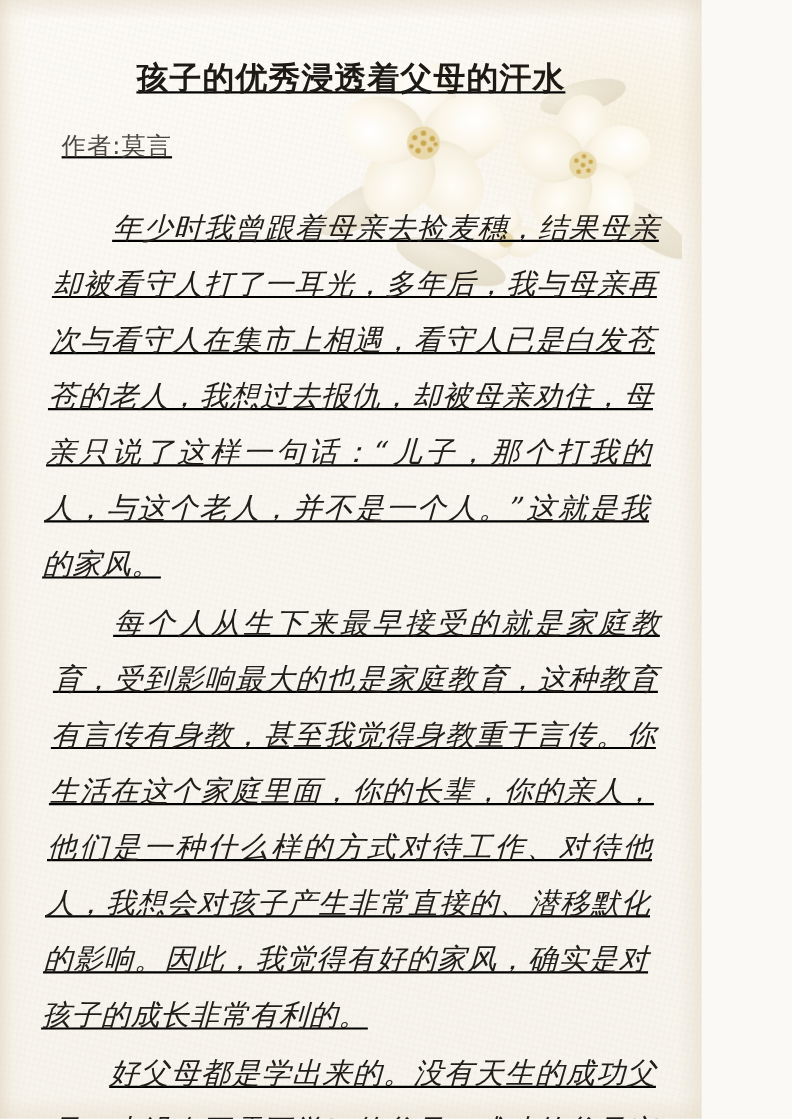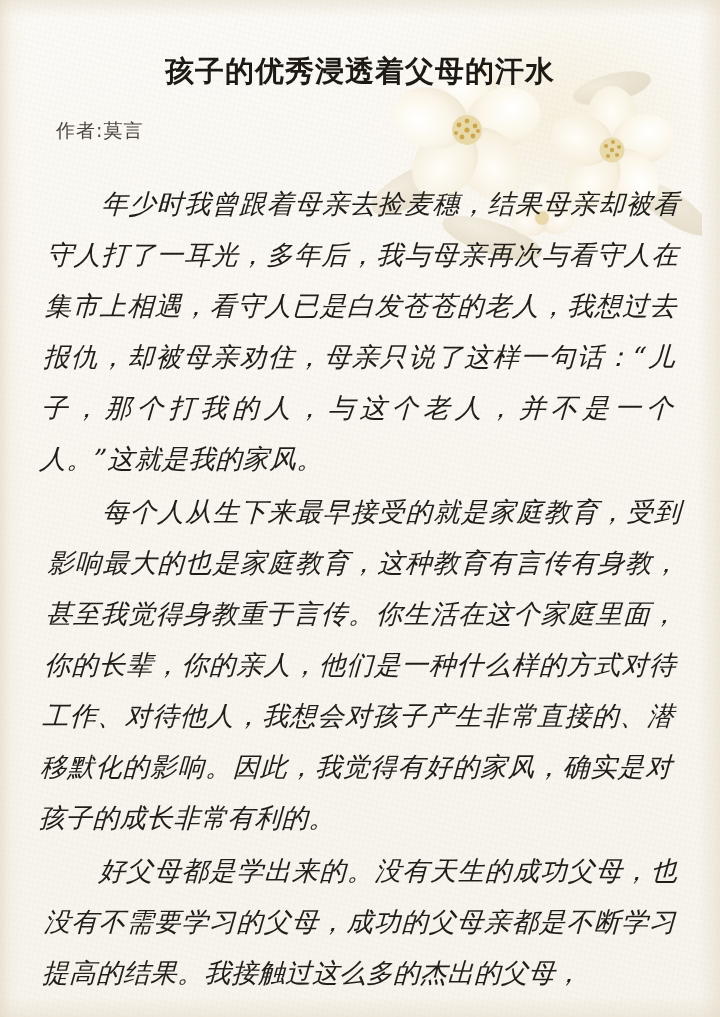--- a/index.html
+++ b/index.html
@@ -8,26 +8,27 @@
   }
   body {
     width: 720px;
     height: 1017px;
     overflow: hidden;
     background: #fbf9f5;
     font-family: "Liberation Serif", serif;
   }
   .page {
     position: relative;
-    width: 720px;
+    width: 638px;
     height: 1017px;
     background:
       radial-gradient(ellipse 260px 200px at 560px 120px, rgba(247,240,222,0.95) 0%, rgba(250,247,240,0.5) 55%, rgba(251,249,245,0) 80%),
       linear-gradient(180deg, #fcfaf6 0%, #f9f6f0 45%, #f7f4ed 100%);
     overflow: hidden;
+    text-decoration: underline;
   }
   
   .texture {
     position: absolute;
     inset: 0;
     background-image:
       repeating-linear-gradient(102deg, rgba(180,165,140,0.035) 0px, rgba(180,165,140,0.035) 1px, rgba(255,255,255,0) 2px, rgba(255,255,255,0) 5px),
       repeating-linear-gradient(14deg, rgba(170,155,130,0.03) 0px, rgba(170,155,130,0.03) 1px, rgba(255,255,255,0) 2px, rgba(255,255,255,0) 6px);
     pointer-events: none;
   }
@@ -83,21 +84,21 @@
     font-size: 29px;
     font-weight: bold;
     letter-spacing: 1px;
     color: #1d1a16;
     font-family: "DejaVu Sans", sans-serif;
   }
   .author {
     margin: 0;
     padding-top: 26px;
     padding-left: 12px;
-    font-size: 19px;
+    font-size: 22px;
     color: #4a463f;
     letter-spacing: 1px;
     font-family: "DejaVu Sans", sans-serif;
   }
   .body-text {
     padding-top: 34px;
   }
   .para {
     margin: 0 0 2px 0;
     font-size: 26.5px;

